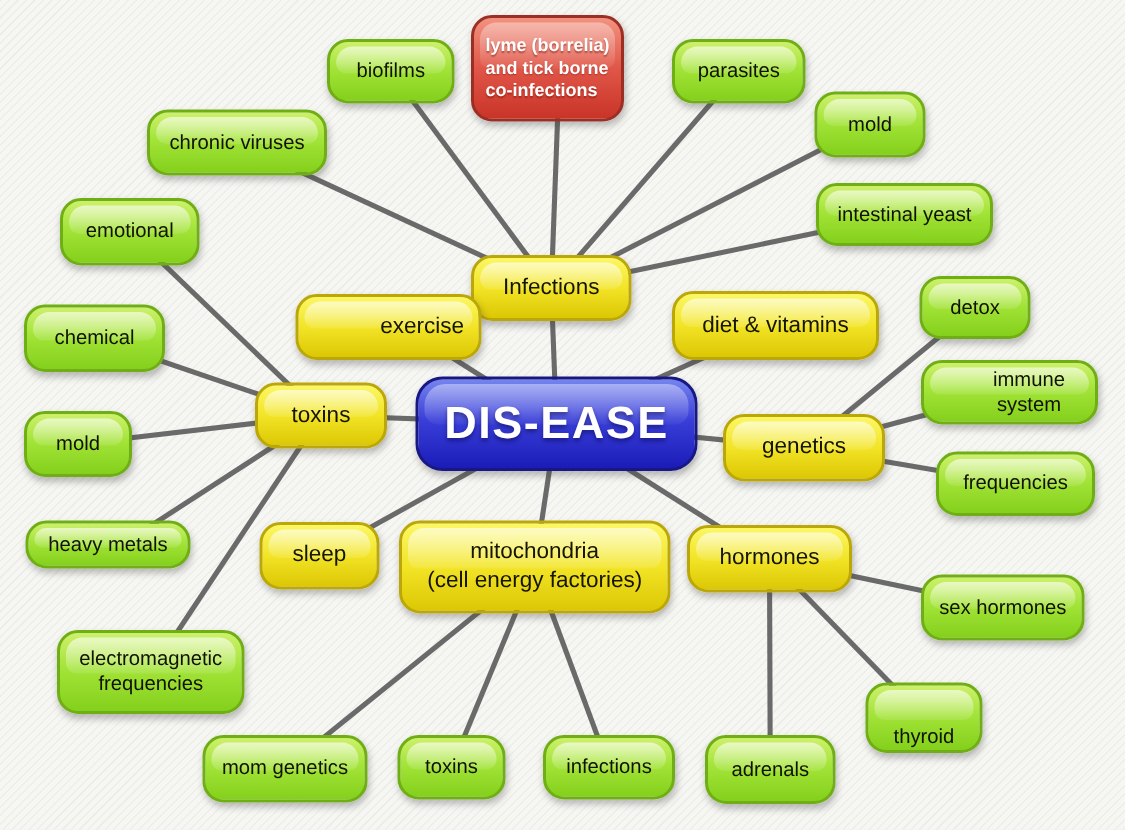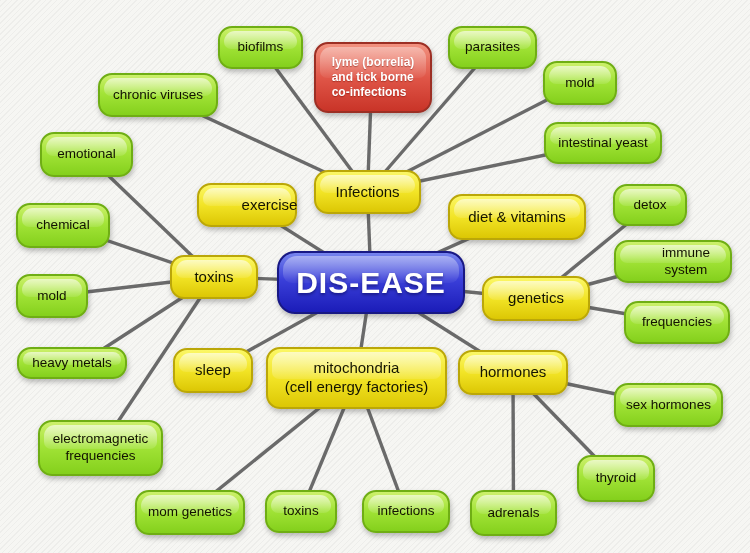--- a/index.html
+++ b/index.html
@@ -127,21 +127,21 @@
       <line x1="356.5" y1="378" x2="301" y2="511.5"></line>
       <line x1="356.5" y1="378" x2="406" y2="511.5"></line>
     </svg>
 
 <div class="node node--center" style="left: 277px; top: 251px; width: 188px; height: 63px;">
       <span class="node-label">DIS-EASE</span>
     </div>
     <div class="node node--main" style="left: 314px; top: 170px; width: 107px; height: 44px;">
       <span class="node-label">Infections</span>
     </div>
-    <div class="node node--main" style="left: 197px; top: 183px; width: 100px; height: 44px; padding-left: 45px;">
+    <div class="node node--main" style="left: 197px; top: 196px; width: 124px; height: 44px; padding-left: 45px;">
       <span class="node-label">exercise</span>
     </div>
     <div class="node node--main" style="left: 448px; top: 194px; width: 138px; height: 46px;">
       <span class="node-label">diet &amp; vitamins</span>
     </div>
     <div class="node node--main" style="left: 170px; top: 255px; width: 88px; height: 44px;">
       <span class="node-label">toxins</span>
     </div>
     <div class="node node--main" style="left: 482px; top: 276px; width: 108px; height: 45px;">
       <span class="node-label">genetics</span>
@@ -149,21 +149,21 @@
     <div class="node node--main" style="left: 173px; top: 348px; width: 80px; height: 45px;">
       <span class="node-label">sleep</span>
     </div>
     <div class="node node--main" style="left: 266px; top: 347px; width: 181px; height: 62px;">
       <span class="node-label">mitochondria
 (cell energy factories)</span>
     </div>
     <div class="node node--main" style="left: 458px; top: 350px; width: 110px; height: 45px;">
       <span class="node-label">hormones</span>
     </div>
-    <div class="node node--alert" style="left: 314px; top: 10px; width: 118px; height: 71px; margin-top: 32px;">
+    <div class="node node--alert" style="left: 314px; top: 10px; width: 102px; height: 71px;">
       <span class="node-label">lyme (borrelia)
 and tick borne
 co-infections</span>
     </div>
     <div class="node node--sub" style="left: 218px; top: 26px; width: 85px; height: 43px;">
       <span class="node-label">biofilms</span>
     </div>
     <div class="node node--sub" style="left: 448px; top: 26px; width: 89px; height: 43px;">
       <span class="node-label">parasites</span>
     </div>
@@ -197,21 +197,21 @@
     <div class="node node--sub" style="left: 17px; top: 347px; width: 110px; height: 32px;">
       <span class="node-label">heavy metals</span>
     </div>
     <div class="node node--sub" style="left: 614px; top: 383px; width: 109px; height: 44px;">
       <span class="node-label">sex hormones</span>
     </div>
     <div class="node node--sub" style="left: 38px; top: 420px; width: 125px; height: 56px;">
       <span class="node-label">electromagnetic
 frequencies</span>
     </div>
-    <div class="node node--sub" style="left: 577px; top: 455px; width: 78px; height: 47px;">
+    <div class="node node--sub" style="left: 577px; top: 455px; width: 78px; height: 47px; align-items: flex-end;">
       <span class="node-label">thyroid</span>
     </div>
     <div class="node node--sub" style="left: 135px; top: 490px; width: 110px; height: 45px;">
       <span class="node-label">mom genetics</span>
     </div>
     <div class="node node--sub" style="left: 265px; top: 490px; width: 72px; height: 43px;">
       <span class="node-label">toxins</span>
     </div>
     <div class="node node--sub" style="left: 362px; top: 490px; width: 88px; height: 43px;">
       <span class="node-label">infections</span>

